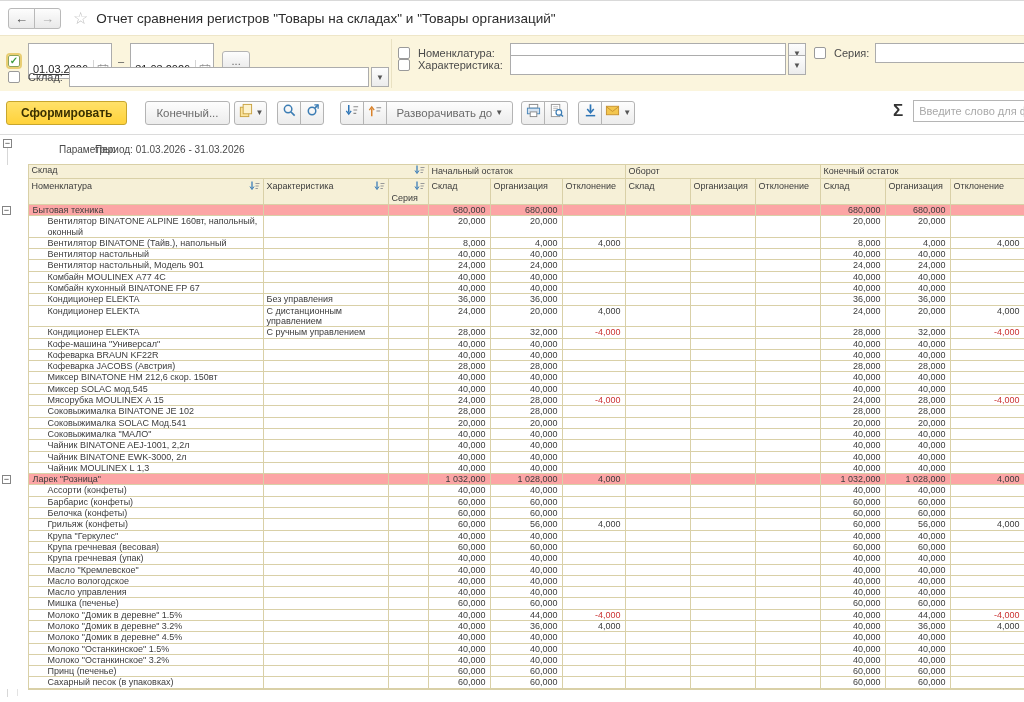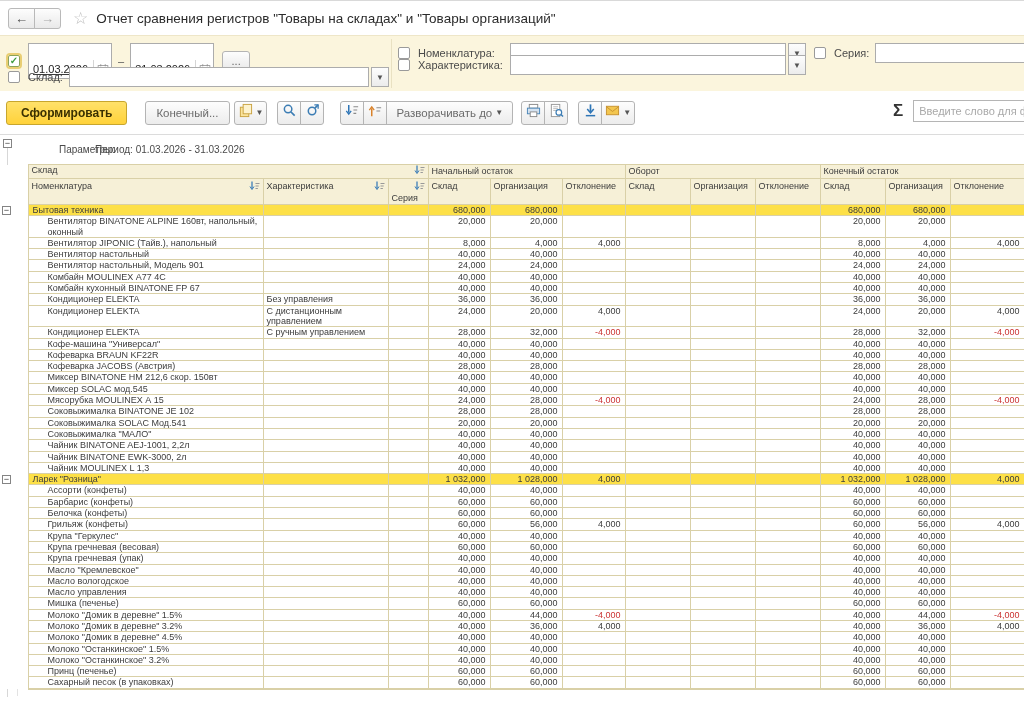--- a/index.html
+++ b/index.html
@@ -74,21 +74,21 @@
   
   table.rpt { width:1024px; table-layout:fixed; border-collapse:collapse; }
   .rpt td, .rpt th { font-size:9px; font-weight:normal; line-height:10.3px; padding:0 3px;
     border:1px solid #d9d0a7; overflow:hidden; text-align:left; vertical-align:top; color:#3c3c3c; }
   .rpt td.m, .rpt th.m { border:none; background:#fff; padding:0; position:relative; }
   .rpt thead th { background:#f6f0d7;margin-left:18px; }
   .rpt tr.hgrp th { height:14px; vertical-align:middle; }
   .rpt tr.hcol th { height:26px; vertical-align:top; padding-top:2px; }
   .sic { float:right; margin-left:2px; }
   .rpt td.nm { padding-left:19px; }
-  .rpt tr.grp td { background:#fde047; }
+  .rpt tr.grp td { background:#fca5a5; }
   .rpt tr.grp td.m { background:#fff; }
   .rpt tr.grp td.nm { padding-left:4px; }
   .rpt td.v { text-align:right; padding-right:4px; white-space:nowrap; }
   .rpt td.v.neg { color:#cb3333; }
   .rpt td.m .exp { position:absolute; left:2px; top:1px; }
 </style>
 </head>
 <body>
 
 <div class="page">
@@ -384,21 +384,21 @@
           <td class="v"></td>
           <td class="v"></td>
           <td class="v"></td>
           <td class="v"></td>
           <td class="v">20,000</td>
           <td class="v">20,000</td>
           <td class="v"></td>
         </tr>
         <tr>
           <td class="m"></td>
-          <td class="nm">Вентилятор JIPONIC (Тайв.), напольный</td>
+          <td class="nm">Вентилятор BINATONE (Тайв.), напольный</td>
           <td class="ch"></td>
           <td class="se"></td>
           <td class="v">8,000</td>
           <td class="v">4,000</td>
           <td class="v">4,000</td>
           <td class="v"></td>
           <td class="v"></td>
           <td class="v"></td>
           <td class="v">8,000</td>
           <td class="v">4,000</td>

